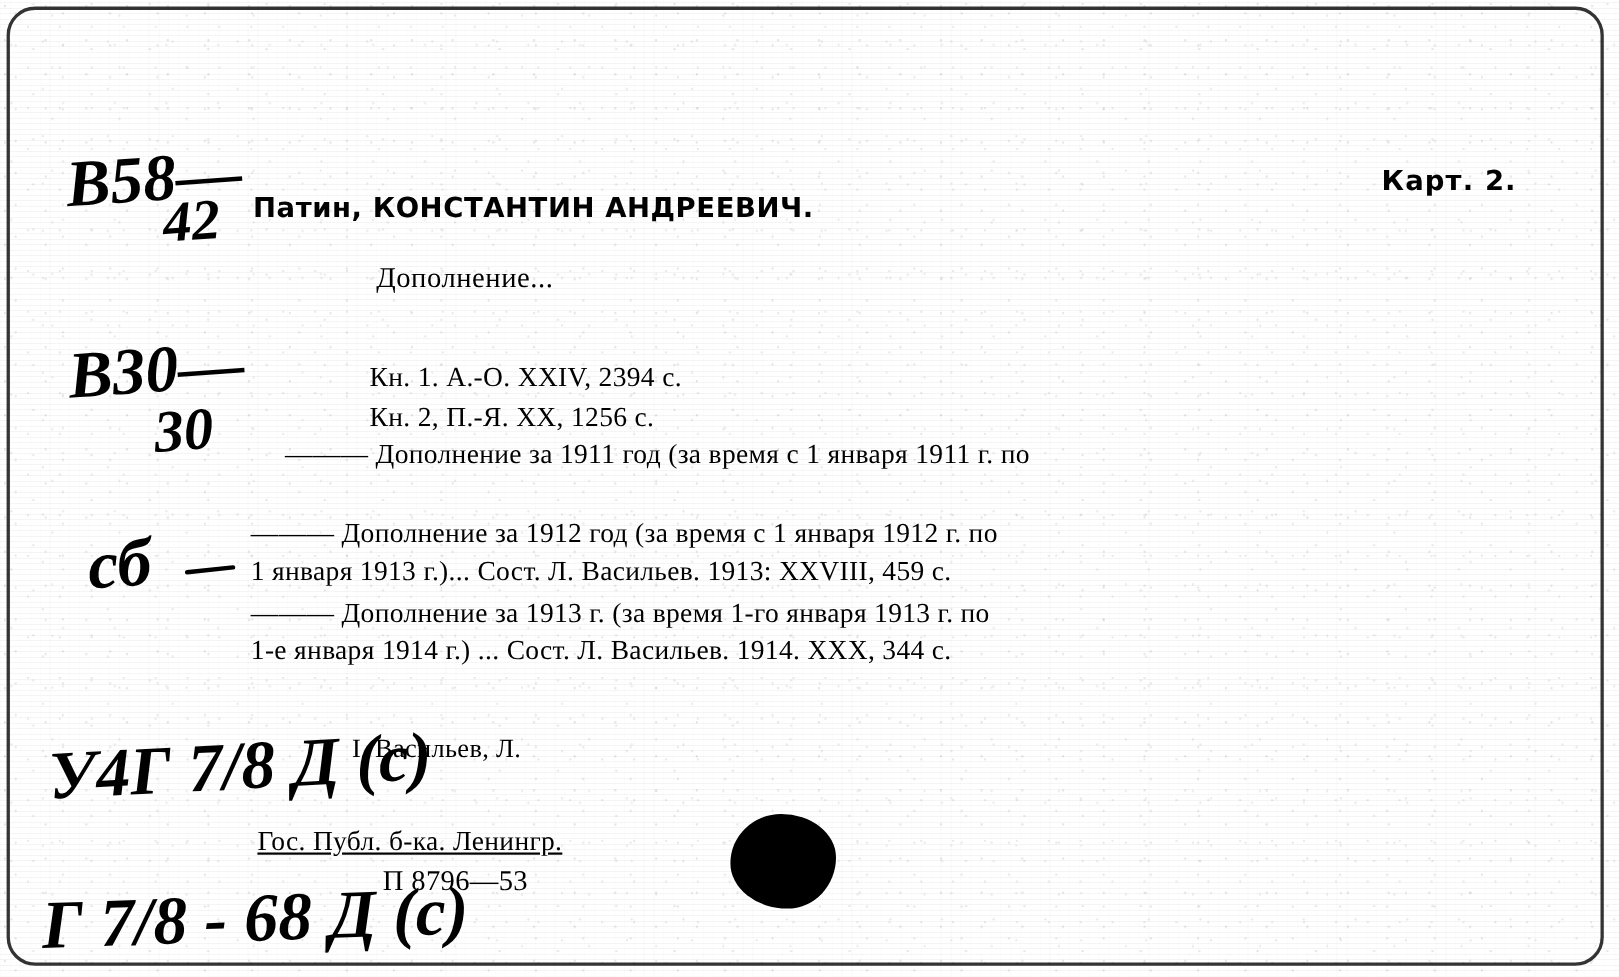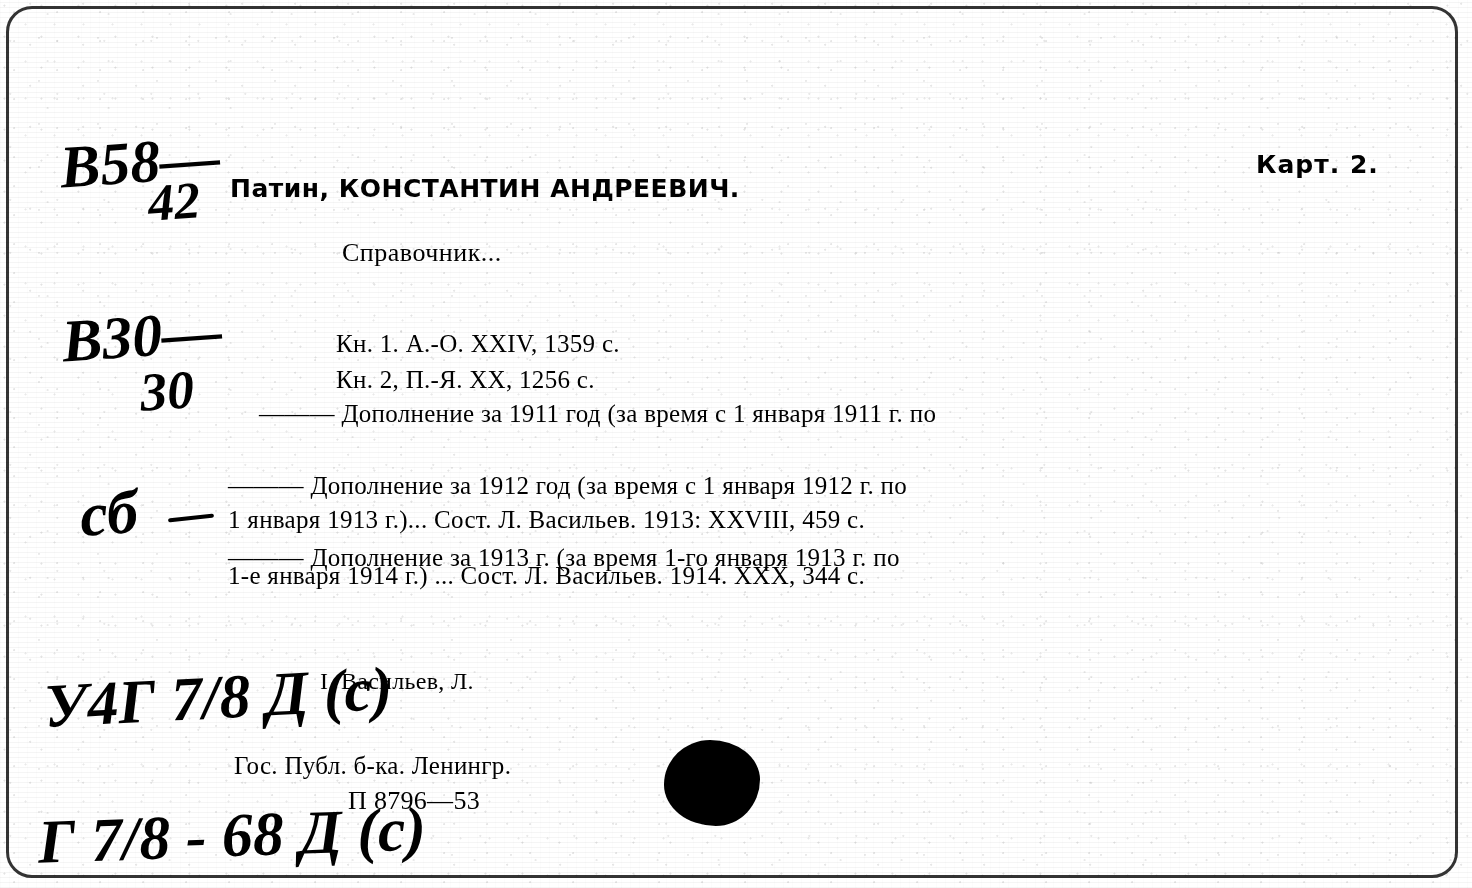--- a/index.html
+++ b/index.html
@@ -117,33 +117,33 @@
   <div class="hand" style="left:148px; top:172px; font-size:52px;">42</div>
 
   <div class="hand" style="left:62px; top:302px; font-size:60px;">В30—</div>
   <div class="hand" style="left:140px; top:360px; font-size:54px;">30</div>
 
   <div class="hand" style="left:80px; top:478px; font-size:62px;">сб</div>
   <div class="hand-slash" style="left:168px; top:516px; width:46px; transform:rotate(-6deg);"></div>
 
   <div class="typed" style="left:230px; top:174px; font-size:25px;">Патин, КОНСТАНТИН АНДРЕЕВИЧ.</div>
 
-  <div class="typed" style="left:342px; top:238px; font-size:26px; font-weight:normal; font-family:'Liberation Serif', serif;">Справочник...</div>
+  <div class="typed" style="left:342px; top:238px; font-size:26px; font-weight:normal; font-family:'Liberation Serif', serif;">Дополнение...</div>
 
-  <div class="serifline" style="left:336px; top:330px;">Кн. 1. А.-О. XXIV, 1359 с.</div>
+  <div class="serifline" style="left:336px; top:330px;">Кн. 1. А.-О. XXIV, 2394 с.</div>
   <div class="serifline" style="left:336px; top:366px;">Кн. 2, П.-Я. XX, 1256 с.</div>
   <div class="serifline" style="left:228px; top:400px;margin-left:31px;">——— Дополнение за 1911 год (за время с 1 января 1911 г. по</div>
   <div class="serifline" style="left:228px; top:472px;">——— Дополнение за 1912 год (за время с 1 января 1912 г. по</div>
   <div class="serifline" style="left:228px; top:506px;">1 января 1913 г.)... Сост. Л. Васильев. 1913: XXVIII, 459 с.</div>
   <div class="serifline" style="left:228px; top:544px;">——— Дополнение за 1913 г. (за время 1-го января 1913 г. по</div>
-  <div class="serifline" style="left:228px; top:562px;">1-е января 1914 г.) ... Сост. Л. Васильев. 1914. XXX, 344 с.</div>
+  <div class="serifline" style="left:228px; top:578px;">1-е января 1914 г.) ... Сост. Л. Васильев. 1914. XXX, 344 с.</div>
 
   <div class="serifline" style="left:320px; top:668px; font-size:24px;">I. Васильев, Л.</div>
 
-  <div class="serifline" style="left:234px; top:752px; font-size:25px;">Гос. Публ. б-ка. Ленингр.</div>
+  <div class="serifline" style="left:234px; top:752px; font-size:25px;text-decoration:underline;">Гос. Публ. б-ка. Ленингр.</div>
   <div class="serifline" style="left:348px; top:786px; font-size:26px;">П 8796—53</div>
 
   <div class="ink-blot" style="left:664px; top:740px;"></div>
 
   <div class="hand" style="left:44px; top:662px; font-size:62px; transform:rotate(-3deg);">У4Г 7/8 Д (с)</div>
 
   <div class="hand" style="left:38px; top:800px; font-size:62px; transform:rotate(-2deg);">Г 7/8 - 68 Д (с)</div>
 
   <div class="noise"></div>
   <div class="noise2"></div>

